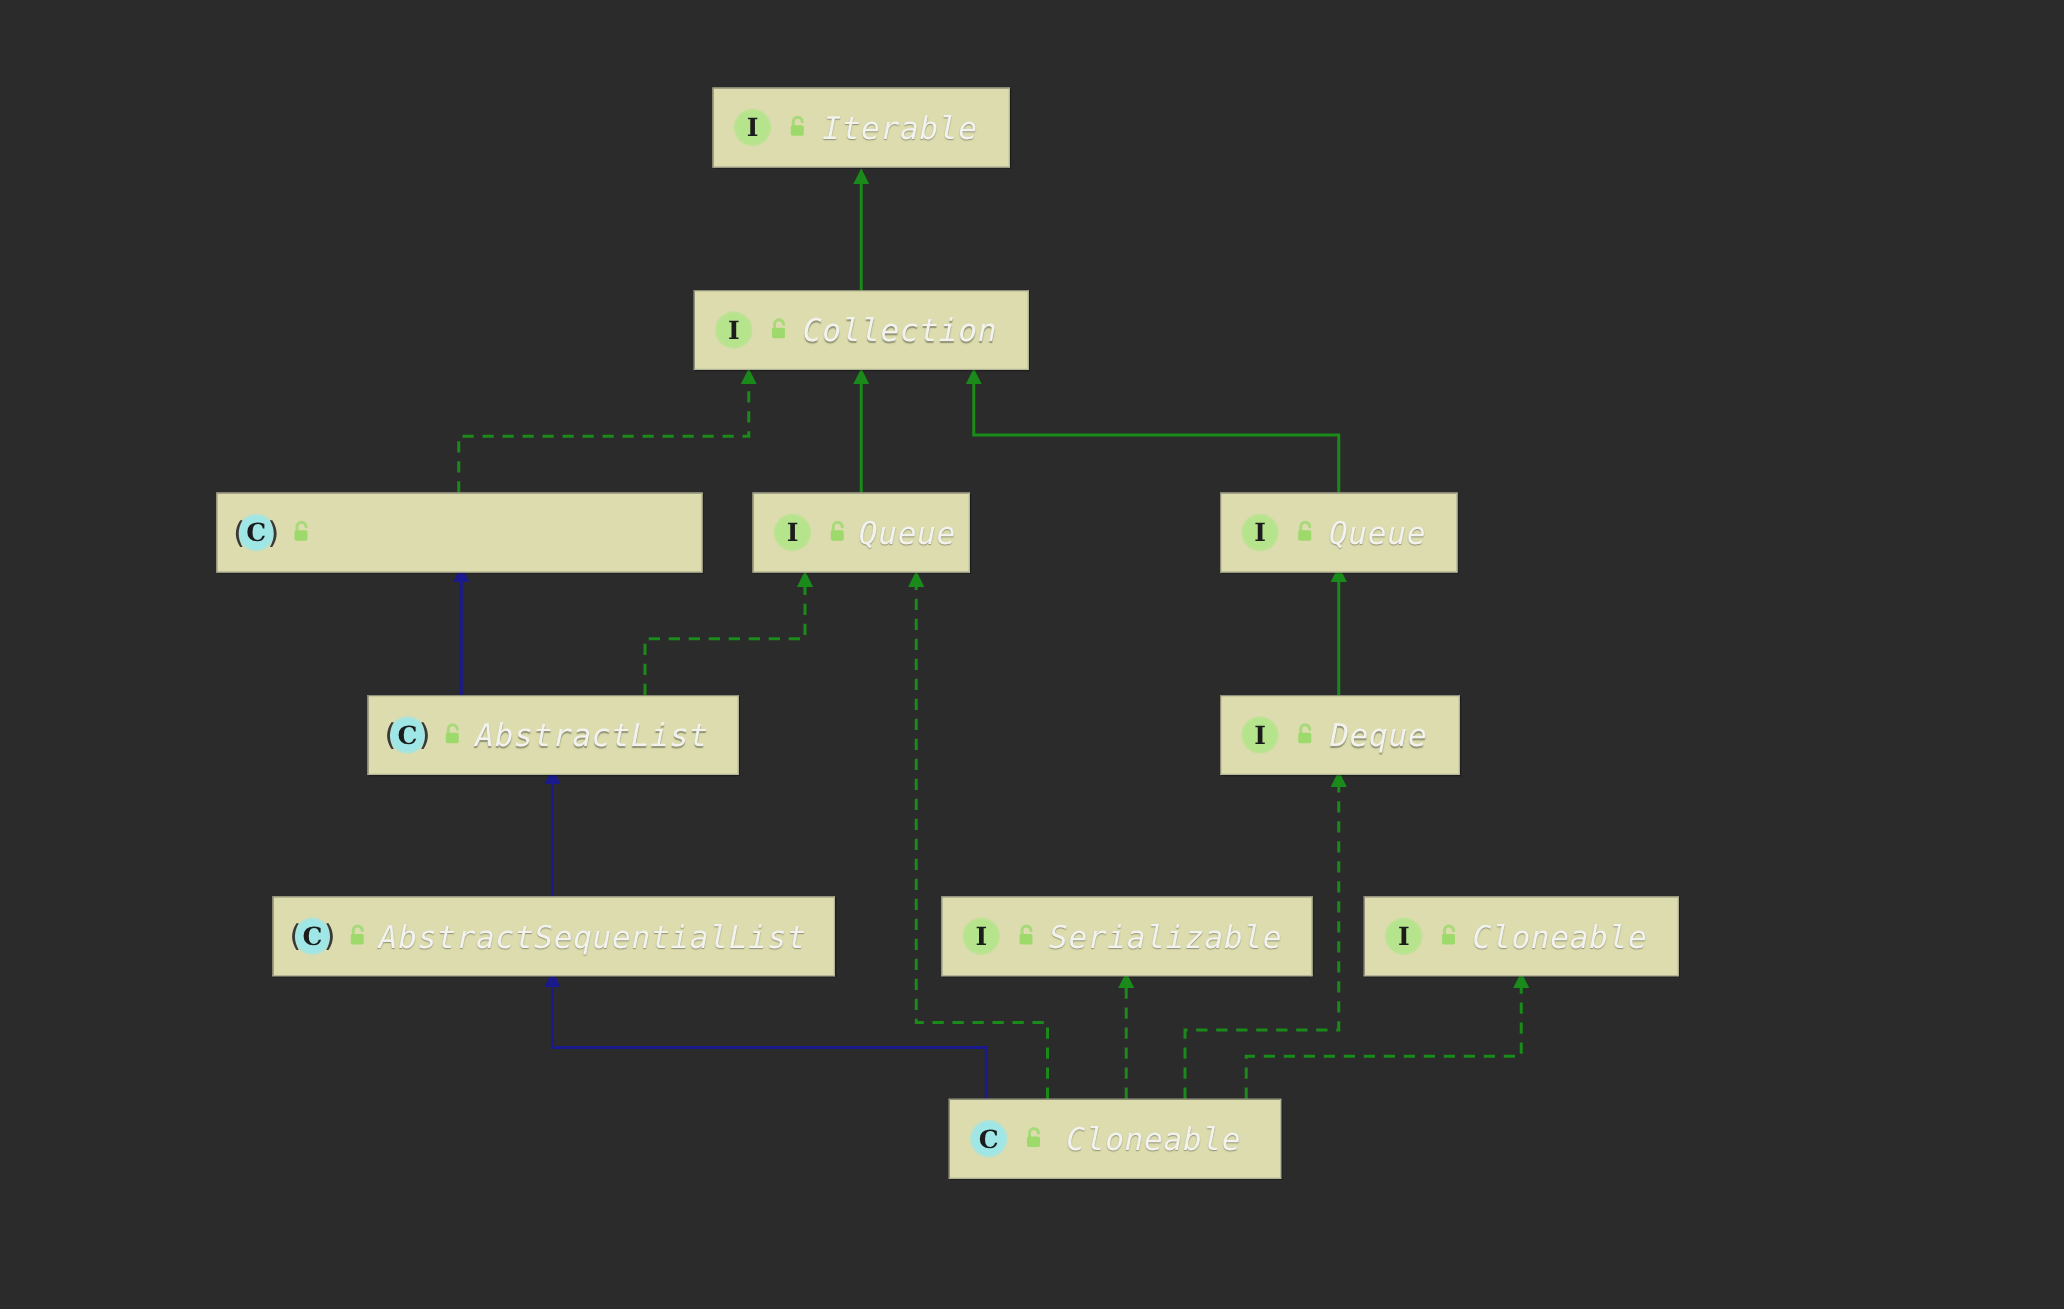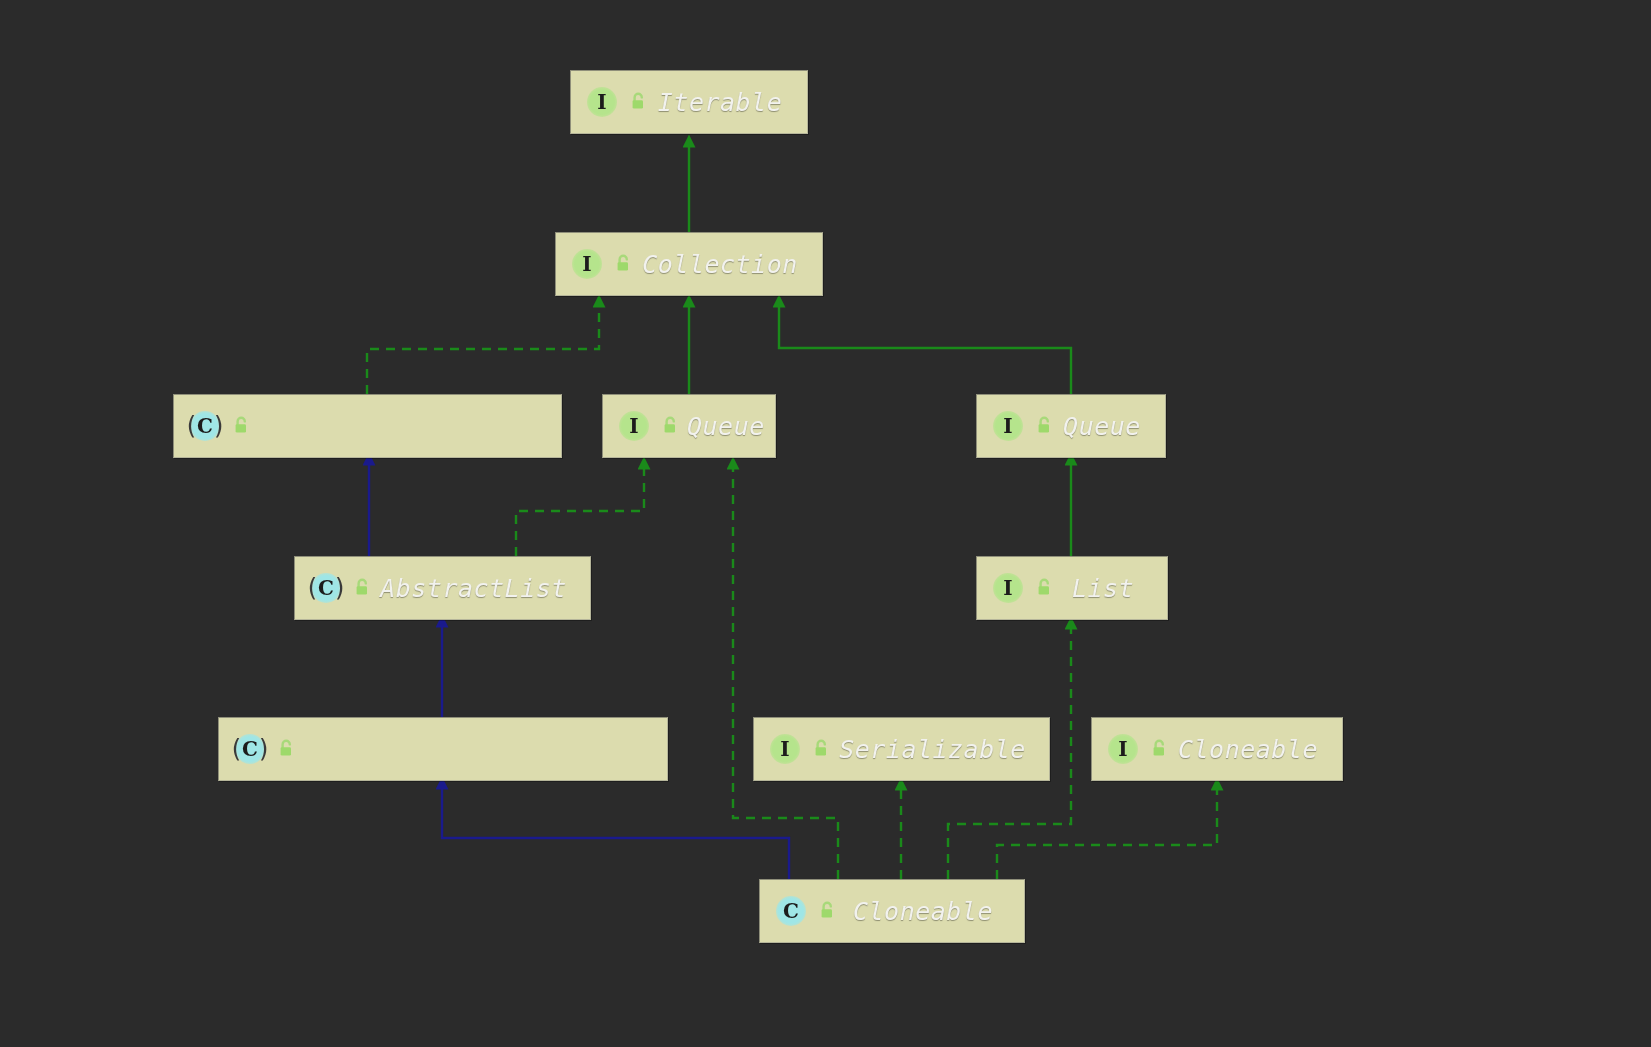--- a/index.html
+++ b/index.html
@@ -213,35 +213,36 @@
         <span class="badge-wrap">
           <span class="badge-circle iface"></span>
           <span class="badge-letter">I</span>
         </span>
         <span class="lock-icon">
           <svg viewBox="0 0 24 24" width="24" height="24">
             <path d="M8.6 10.2 V7.4 a3.6 3.6 0 0 1 7.2 0" fill="none" stroke="#a8d97a" stroke-width="2.4" stroke-linecap="round"></path>
             <rect x="6.6" y="10.2" width="10.4" height="8.4" rx="1.4" fill="#9ed96b"></rect>
           </svg>
         </span>
-        <span class="node-label">List</span>
+        <span class="node-label">Deque</span>
       </div>
       <div class="node" style="left: 218px; top: 717px; width: 450px; height: 64px;">
         <span class="badge-wrap">
           <span class="badge-circle klass"></span>
           <span class="paren l">(</span>
           <span class="badge-letter">C</span>
           <span class="paren r">)</span>
         </span>
         <span class="lock-icon">
           <svg viewBox="0 0 24 24" width="24" height="24">
             <path d="M8.6 10.2 V7.4 a3.6 3.6 0 0 1 7.2 0" fill="none" stroke="#a8d97a" stroke-width="2.4" stroke-linecap="round"></path>
             <rect x="6.6" y="10.2" width="10.4" height="8.4" rx="1.4" fill="#9ed96b"></rect>
           </svg>
         </span>
+        <span class="node-label">AbstractSequentialList</span>
       </div>
       <div class="node" style="left: 753px; top: 717px; width: 297px; height: 64px;">
         <span class="badge-wrap">
           <span class="badge-circle iface"></span>
           <span class="badge-letter">I</span>
         </span>
         <span class="lock-icon">
           <svg viewBox="0 0 24 24" width="24" height="24">
             <path d="M8.6 10.2 V7.4 a3.6 3.6 0 0 1 7.2 0" fill="none" stroke="#a8d97a" stroke-width="2.4" stroke-linecap="round"></path>
             <rect x="6.6" y="10.2" width="10.4" height="8.4" rx="1.4" fill="#9ed96b"></rect>

